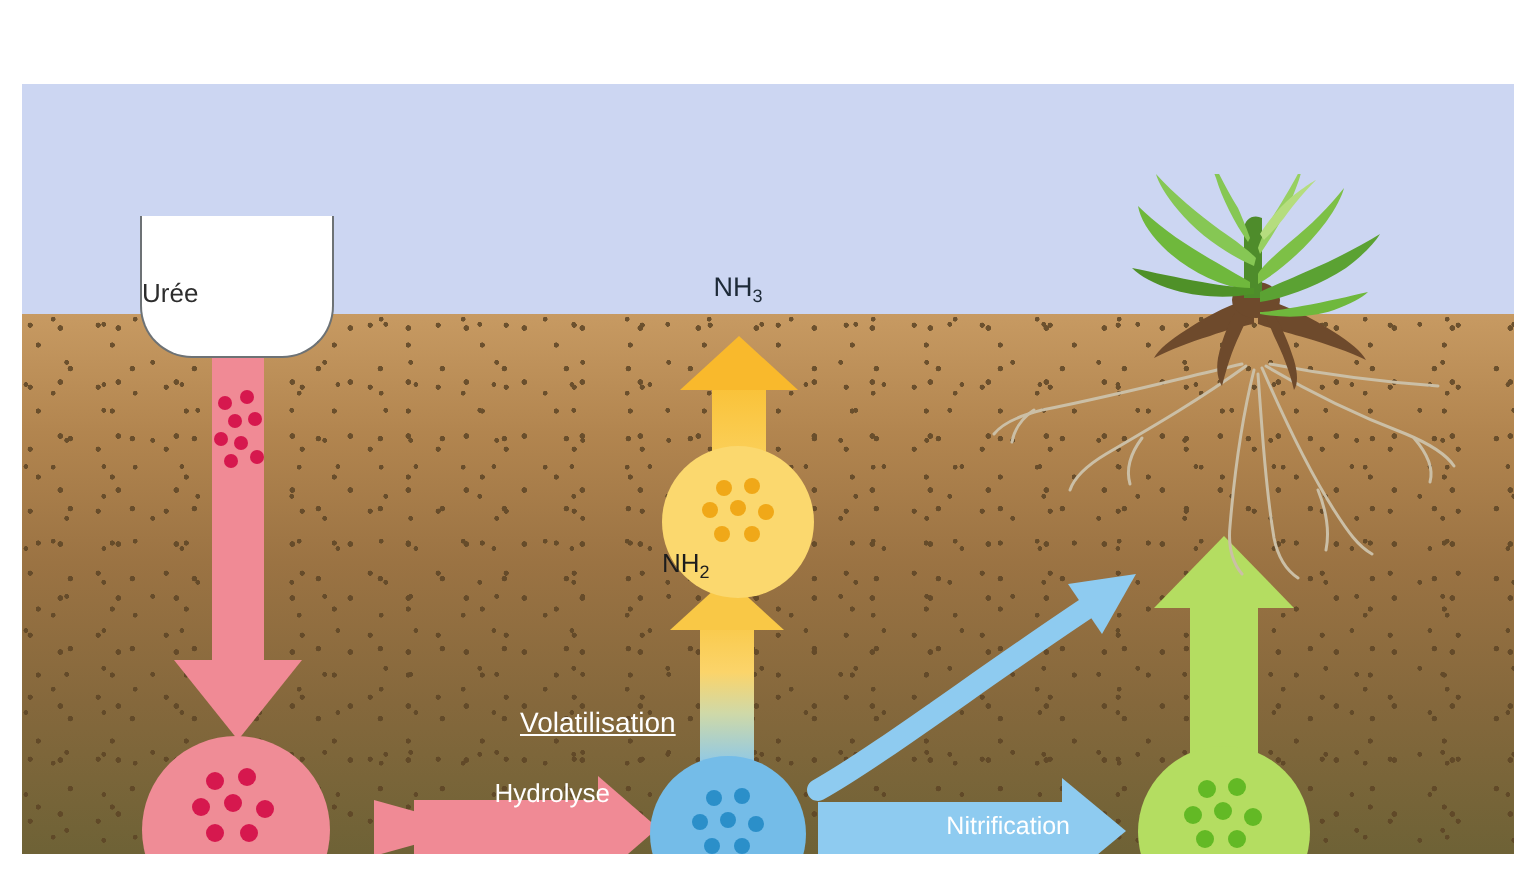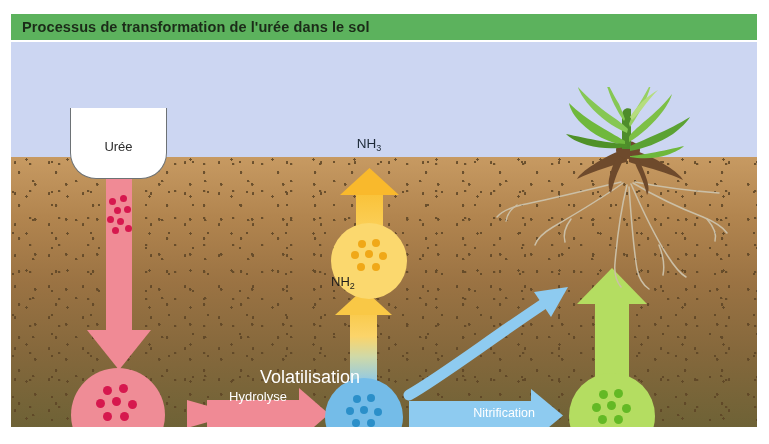--- a/index.html
+++ b/index.html
@@ -27,21 +27,21 @@
       radial-gradient(circle at 22% 47%, #5d4526 0 1.2px, transparent 1.4px),
       radial-gradient(circle at 52% 62%, #5d4526 0 1.1px, transparent 1.3px),
       radial-gradient(circle at 78% 78%, #5d4526 0 1.3px, transparent 1.5px),
       radial-gradient(circle at 5% 86%,  #5d4526 0 1.1px, transparent 1.3px);
     background-size:34px 31px, 41px 37px, 29px 27px, 47px 43px, 37px 33px, 43px 39px, 31px 35px, 39px 41px;}
 
   
   .beaker{position:absolute;left:59px;top:66px;width:97px;height:71px;
           background:#ffffff;border:1.6px solid #6d7275;border-top:none;
           border-radius:0 0 26px 26px;box-sizing:border-box;z-index:6;}
-  .beaker .lbl{position:absolute;left:0;right:0;top:31px;text-align:center;
+  .beaker .lbl{position:absolute;left:0;right:0;top:31px;
                font-size:13px;color:#2d2d2d;}
   .beaker .fill{position:absolute;left:1px;right:1px;top:24px;bottom:1px;
                 background:#ffffff;border-radius:0 0 25px 25px;}
 
   
   .urea-shaft{position:absolute;left:95px;top:133px;width:26px;height:167px;background:#f08a95;z-index:4;}
   .urea-head{position:absolute;left:76px;top:288px;width:64px;height:40px;
              background:#f08a95;clip-path:polygon(0 0,100% 0,50% 100%);z-index:4;}
   .urea-dots{position:absolute;left:95px;top:152px;width:26px;height:44px;z-index:5;}
   .urea-dots i{position:absolute;width:7px;height:7px;border-radius:50%;background:#d6184e;}
@@ -58,29 +58,29 @@
   .mol-nh4 {left:314px; top:336px; width:78px;  height:78px; background:#74bce8;}
   .mol-nh2 {left:320px; top:181px; width:76px;  height:76px; background:#fbd86e;}
   .mol-no3 {left:558px; top:331px; width:86px;  height:86px; background:#b4dd61;}
 
   
   .hyd-tail{position:absolute;left:176px;top:358px;width:22px;height:28px;background:#f08a95;
             clip-path:polygon(0 0,100% 22%,100% 78%,0 100%);z-index:5;}
   .hyd-body{position:absolute;left:196px;top:358px;width:96px;height:28px;background:#f08a95;z-index:5;}
   .hyd-head{position:absolute;left:288px;top:346px;width:30px;height:52px;background:#f08a95;
             clip-path:polygon(0 0,100% 50%,0 100%);z-index:5;}
-  .hyd-lbl{position:absolute;left:200px;top:347px;width:94px;text-align:center;
+  .hyd-lbl{position:absolute;left:200px;top:347px;width:94px;text-align:right;
            font-size:13px;color:#ffffff;z-index:6;}
 
   
   .vol-body{position:absolute;left:339px;top:266px;width:27px;height:74px;
             background:linear-gradient(180deg,#f9c846 0%,#fbd46a 38%,#cfd9a8 66%,#8fc8e6 100%);z-index:5;}
   .vol-head{position:absolute;left:324px;top:247px;width:57px;height:26px;background:#f9c846;
             clip-path:polygon(50% 0,100% 100%,0 100%);z-index:5;}
-  .vol-lbl{position:absolute;left:249px;top:325px;font-size:18px;color:#ffffff;z-index:8;}
+  .vol-lbl{position:absolute;left:249px;top:311px;font-size:14px;color:#ffffff;z-index:8;text-decoration:underline;}
 
   
   .nh3-body{position:absolute;left:345px;top:146px;width:27px;height:42px;
             background:linear-gradient(180deg,#f9c034 0%,#fbd05a 100%);z-index:5;}
   .nh3-head{position:absolute;left:329px;top:126px;width:59px;height:27px;background:#f9b92c;
             clip-path:polygon(50% 0,100% 100%,0 100%);z-index:5;}
   .nh3-lbl{position:absolute;left:328px;top:94px;width:60px;text-align:center;
            font-size:13.5px;color:#1d2a38;z-index:6;}
 
   
@@ -99,23 +99,20 @@
            clip-path:polygon(50% 0,100% 100%,0 100%);z-index:5;}
 
   
   .plant{position:absolute;left:470px;top:45px;width:290px;height:290px;z-index:6;}
 </style>
 </head>
 <body>
 
 <div id="stage">
 
-  <div class="titlebar">
-    <span class="txt">Processus de transformation de l'urée dans le sol</span>
-  </div>
 
   <div class="scene">
     <div class="sky"></div>
     <div class="soil">
       <div class="speck"></div>
     </div>
 
     <div class="beaker">
       <div class="fill"></div>
       <div class="lbl">Urée</div>

